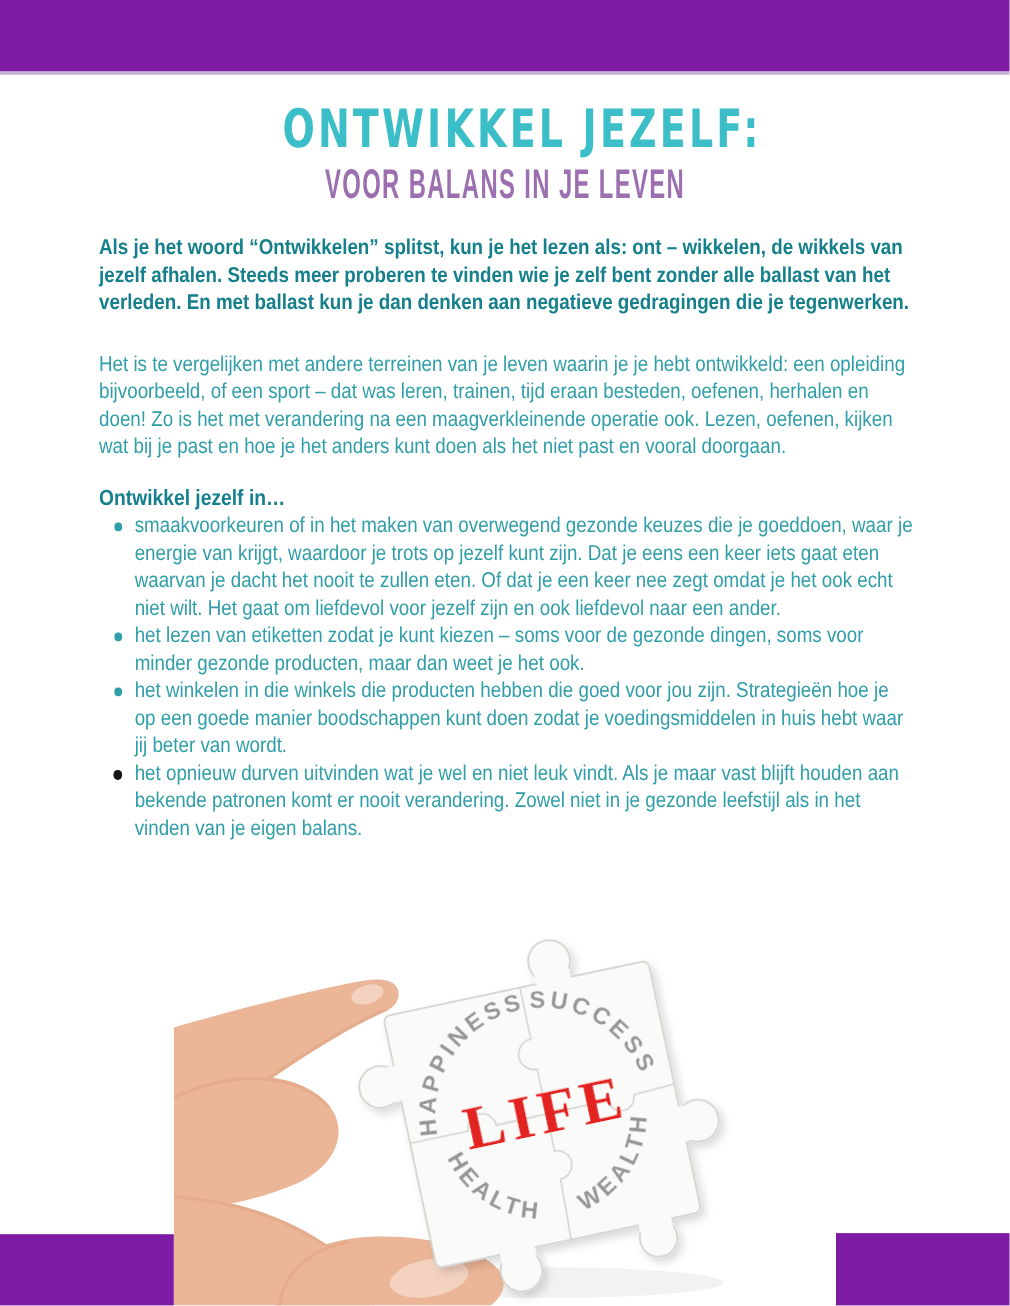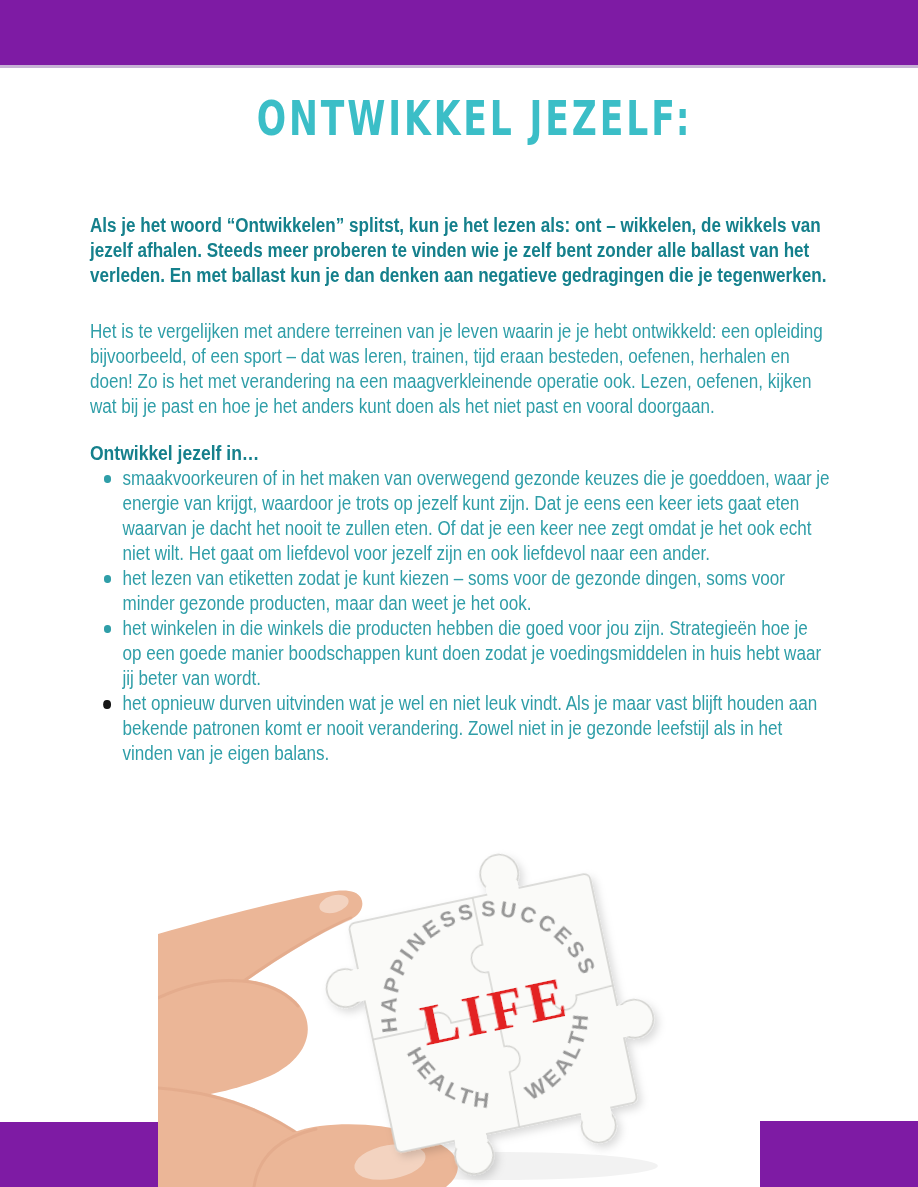--- a/index.html
+++ b/index.html
@@ -66,20 +66,23 @@
 <body>
 
 <div class="page">
 
   <div class="top-bar"></div>
   <div class="top-accent"></div>
 
   <h1 class="title">
     <span class="squeeze">ONTWIKKEL JEZELF:</span>
   </h1>
+  <h2 class="subtitle">
+    <span class="squeeze">VOOR BALANS IN JE LEVEN</span>
+  </h2>
 
   <div class="body-copy">
     <p class="p-bold">Als je het woord “Ontwikkelen” splitst, kun je het lezen als: ont – wikkelen, de wikkels van jezelf afhalen. Steeds meer proberen te vinden wie je zelf bent zonder alle ballast van het verleden. En met ballast kun je dan denken aan negatieve gedragingen die je tegenwerken.</p>
     <p class="p-reg">Het is te vergelijken met andere terreinen van je leven waarin je je hebt ontwikkeld: een opleiding bijvoorbeeld, of een sport – dat was leren, trainen, tijd eraan besteden, oefenen, herhalen en doen!  Zo is het met verandering na een maagverkleinende operatie ook. Lezen, oefenen, kijken wat bij je past en hoe je het anders kunt doen als het niet past en vooral doorgaan.</p>
     <h3 class="list-heading">Ontwikkel jezelf in…</h3>
     <ul class="bullet-list">
       <li>smaakvoorkeuren of in het maken van overwegend gezonde keuzes die je goeddoen, waar je energie van krijgt, waardoor je trots op jezelf kunt zijn. Dat je eens een keer iets gaat eten waarvan je dacht het nooit te zullen eten. Of dat je een keer nee zegt omdat je het ook echt niet wilt. Het gaat om liefdevol voor jezelf zijn en ook liefdevol naar een ander.</li>
       <li>het lezen van etiketten zodat je kunt kiezen – soms voor de gezonde dingen, soms voor minder gezonde producten, maar dan weet je het ook.</li>
       <li>het winkelen in die winkels die producten hebben die goed voor jou zijn. Strategieën hoe je op een goede manier boodschappen kunt doen zodat je voedingsmiddelen in huis hebt waar jij beter van wordt.</li>
       <li class="bullet-black">het opnieuw durven uitvinden wat je wel en niet leuk vindt. Als je maar vast blijft houden aan bekende patronen komt er nooit verandering. Zowel niet in je gezonde leefstijl als in het vinden van je eigen balans.</li>

